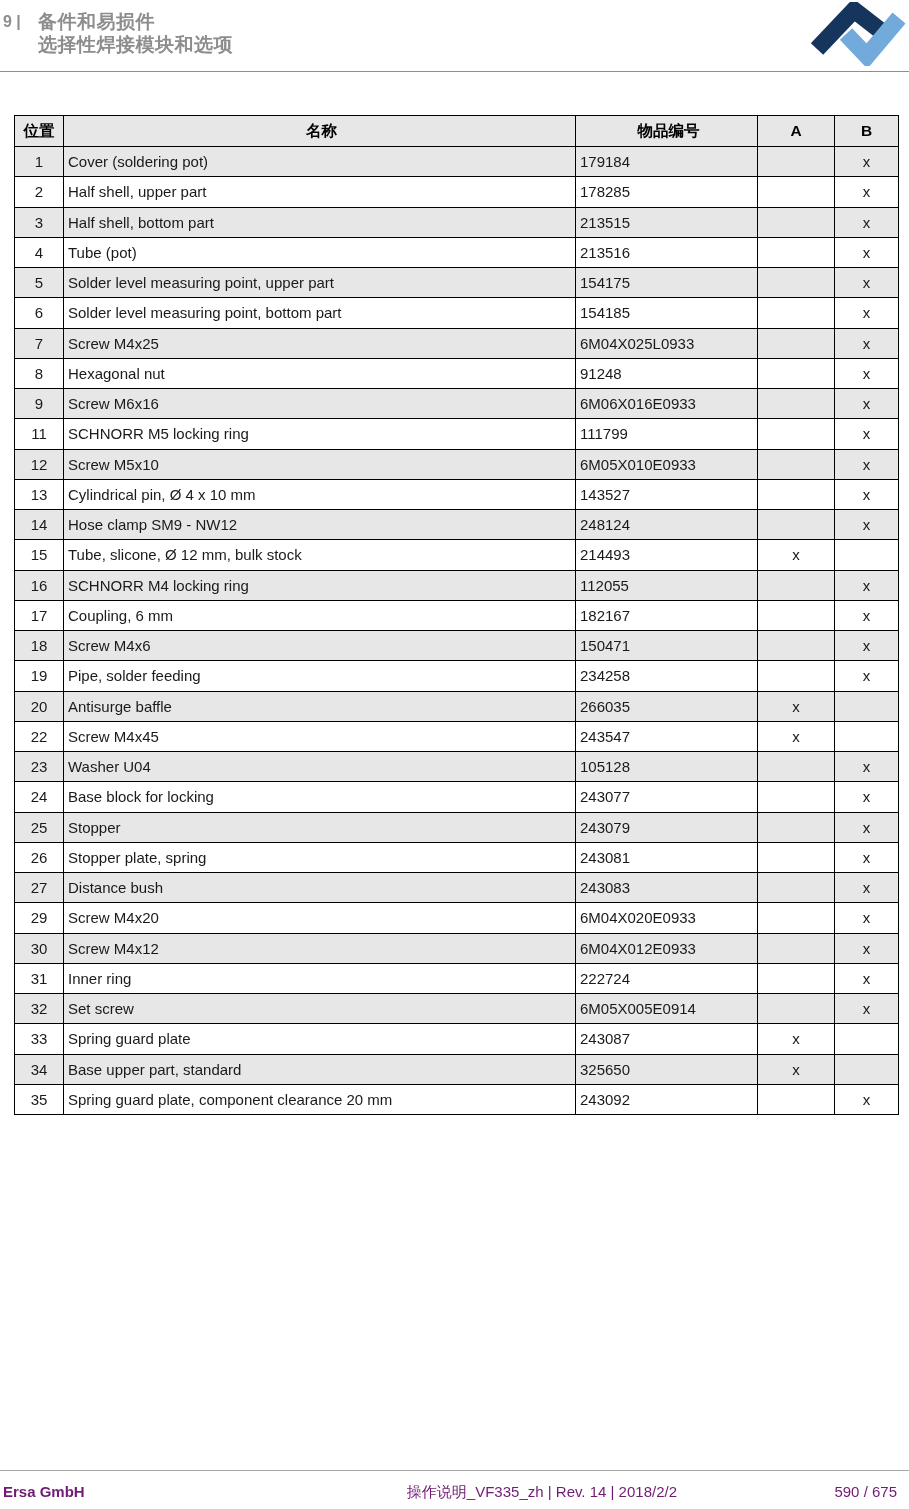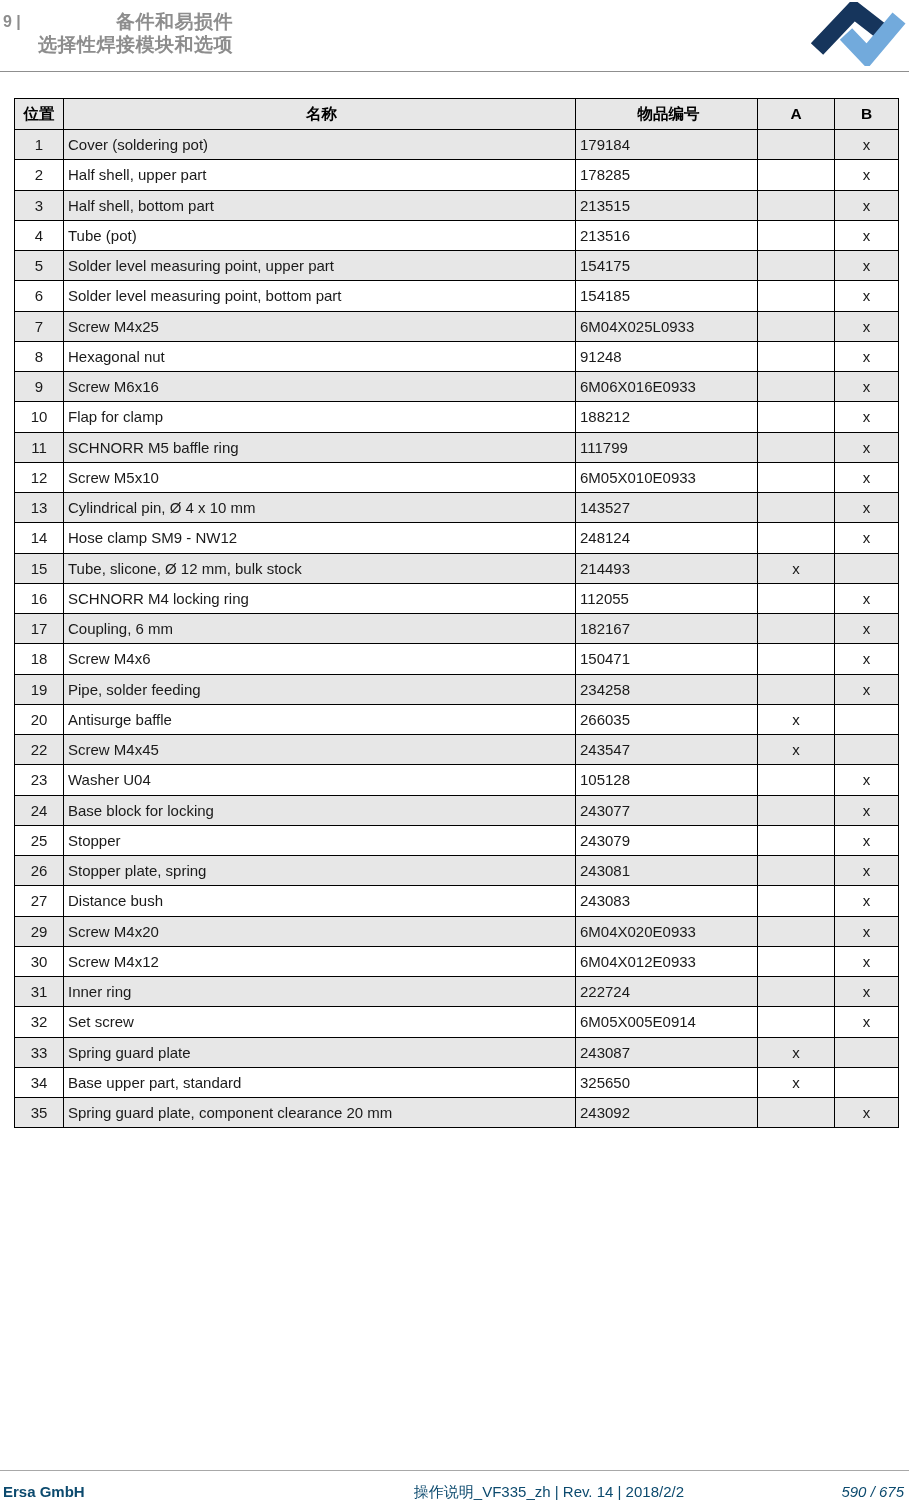--- a/index.html
+++ b/index.html
@@ -12,30 +12,29 @@
   }
   
   .chapter-label{
     position:absolute;left:3px;top:10px;
     font-size:16px;font-weight:700;color:#8d8d8d;line-height:23px;
   }
   .header-titles{
     position:absolute;left:38px;top:10px;
     font-size:19px;font-weight:700;color:#8d8d8d;line-height:23px;
     letter-spacing:.5px;
-    text-align:right;
   }
   .logo{position:absolute;left:807px;top:2px;width:100px;height:64px;}
   .header-rule{
     position:absolute;left:0;top:71px;width:909px;height:0;
     border-top:1px solid #8f8f8f;
   }
   
   table.parts-table{
-    position:absolute;left:14px;top:98px;width:884px;
+    position:absolute;left:14px;top:115px;width:884px;
     border-collapse:collapse;table-layout:fixed;border-radius:25px;
   }
   .parts-table th,.parts-table td{
     border:1px solid #000000;
     font-size:15px;color:#1a1a1a;
     padding:0 0 0 4px;
     overflow:hidden;white-space:nowrap;
     vertical-align:middle;
   }
   .parts-table thead th{
@@ -51,25 +50,25 @@
   .col-b{width:64px;}
   .parts-table th.center,.parts-table td.center{text-align:center;padding:0;}
   
   .footer-rule{
     position:absolute;left:0;top:1470px;width:909px;height:0;
     border-top:1px solid #a8a8a8;
   }
   .footer{
     position:absolute;left:0;top:1482px;width:909px;
     display:flex;align-items:center;
-    font-size:15px;color:#0c4a6e;line-height:20px;
+    font-size:15px;color:#701a75;line-height:20px;
   }
   .footer .f-left{flex:0 0 220px;text-align:left;padding-left:3px;font-weight:700;}
   .footer .f-center{flex:1 1 auto;text-align:right;}
-  .footer .f-right{flex:0 0 220px;text-align:right;padding-right:5px;font-style:italic;}
+  .footer .f-right{flex:0 0 220px;text-align:right;padding-right:12px;}
 </style>
 </head>
 <body>
 
 <div class="page">
 
   <div class="chapter-label">9 |</div>
   <div class="header-titles">
     <div>备件和易损件</div>
     <div>选择性焊接模块和选项</div>
@@ -157,29 +156,22 @@
       <td class="center">x</td>
     </tr>
         <tr>
       <td class="center">9</td>
       <td>Screw M6x16</td>
       <td>6M06X016E0933</td>
       <td class="center"></td>
       <td class="center">x</td>
     </tr>
         <tr>
-      <td class="center">10</td>
-      <td>Flap for clamp</td>
-      <td>188212</td>
-      <td class="center"></td>
-      <td class="center">x</td>
-    </tr>
-        <tr>
       <td class="center">11</td>
-      <td>SCHNORR M5 baffle ring</td>
+      <td>SCHNORR M5 locking ring</td>
       <td>111799</td>
       <td class="center"></td>
       <td class="center">x</td>
     </tr>
         <tr>
       <td class="center">12</td>
       <td>Screw M5x10</td>
       <td>6M05X010E0933</td>
       <td class="center"></td>
       <td class="center">x</td>

